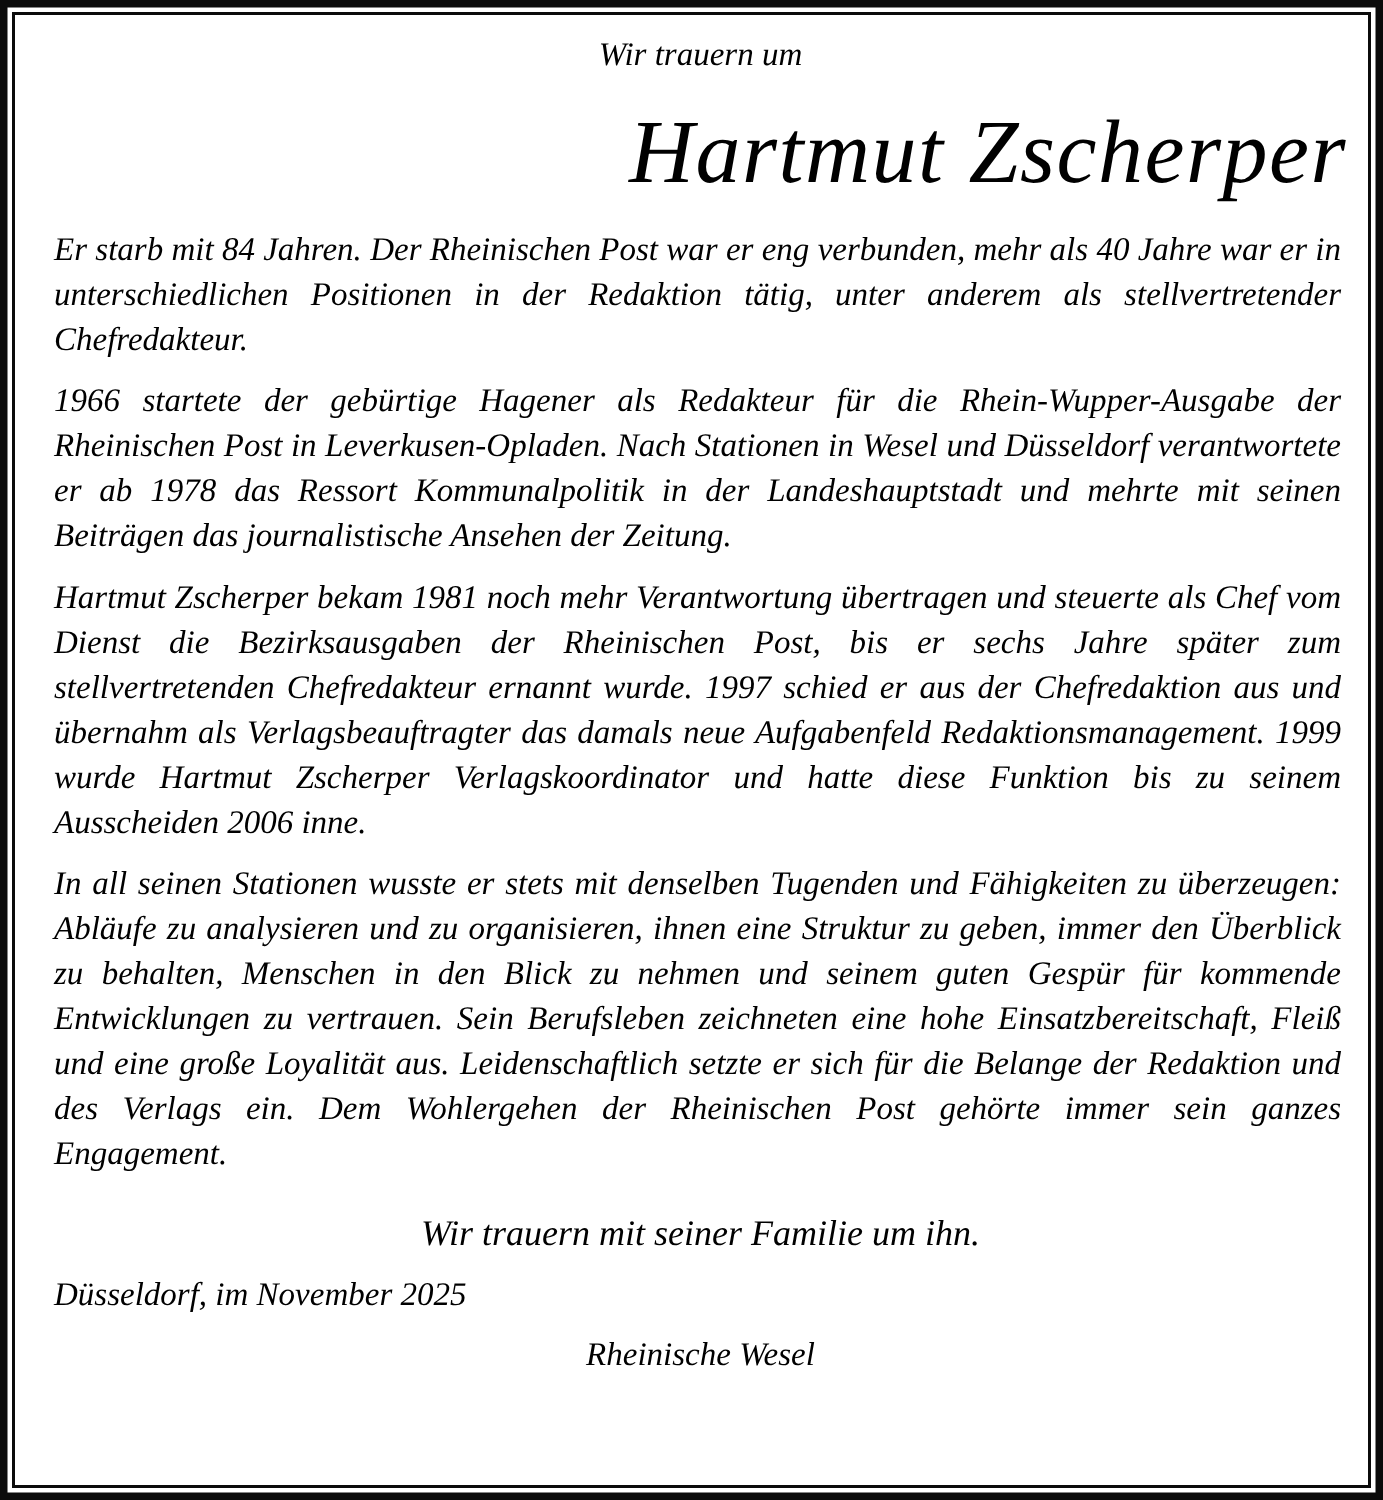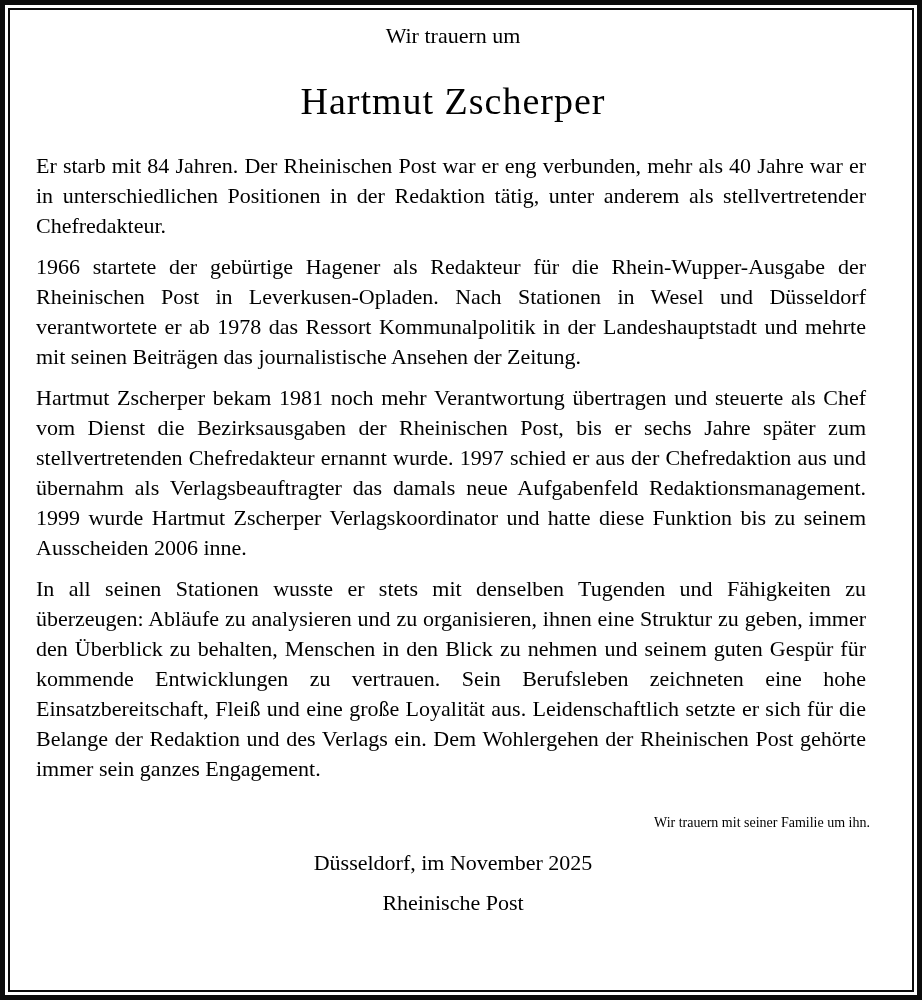--- a/index.html
+++ b/index.html
@@ -15,51 +15,52 @@
     border: 5px solid #0b0b0b;
     padding: 3px;
     font-family: "Liberation Serif", "DejaVu Serif", serif;
     color: #000000;
   }
   .inner-frame {
     box-sizing: border-box;
     width: 100%;
     height: 100%;
     border: 2px solid #0b0b0b;
-    padding: 11px 42px 10px 26px;
+    padding: 11px 14px 10px 26px;
     overflow: hidden;
+    font-style: italic;
   }
   .intro {
     text-align: center;
     font-size: 22px;
     line-height: 30px;
     margin: 0;
   }
   .deceased-name {
-    text-align: center;
-    font-size: 38px;
+    text-align: right;
+    font-size: 60px;
     line-height: 58px;
     font-weight: normal;
     letter-spacing: 1px;
     margin: 21px 0 21px 0;
   }
   .body-text p {
     font-size: 22px;
     line-height: 30px;
     text-align: justify;
     margin: 0 4px 11px 0;
   }
   .closing {
-    text-align: right;
-    font-size: 14px;
+    text-align: center;
+    font-size: 24px;
     line-height: 30px;
     margin: 24px 0 0 0;
   }
   .dateline {
-    text-align: center;
+    text-align: left;
     font-size: 22px;
     line-height: 30px;
     margin: 10px 0 0 0;
   }
   .signature {
     text-align: center;
     font-size: 22px;
     line-height: 30px;
     margin: 10px 0 0 0;
   }
@@ -79,17 +80,17 @@
       <p>1966 startete der gebürtige Hagener als Redakteur für die Rhein-Wupper-Ausgabe der Rheinischen Post in Leverkusen-Opladen. Nach Stationen in Wesel und Düsseldorf verantwortete er ab 1978 das Ressort Kommunalpolitik in der Landeshauptstadt und mehrte mit seinen Beiträgen das journalistische Ansehen der Zeitung.</p>
       <p>Hartmut Zscherper bekam 1981 noch mehr Verantwortung übertragen und steuerte als Chef vom Dienst die Bezirksausgaben der Rheinischen Post, bis er sechs Jahre später zum stellvertretenden Chefredakteur ernannt wurde. 1997 schied er aus der Chefredaktion aus und übernahm als Verlagsbeauftragter das damals neue Aufgabenfeld Redaktionsmanagement. 1999 wurde Hartmut Zscherper Verlagskoordinator und hatte diese Funktion bis zu seinem Ausscheiden 2006 inne.</p>
       <p>In all seinen Stationen wusste er stets mit denselben Tugenden und Fähigkeiten zu überzeugen: Abläufe zu analysieren und zu organisieren, ihnen eine Struktur zu geben, immer den Überblick zu behalten, Menschen in den Blick zu nehmen und seinem guten Gespür für kommende Entwicklungen zu vertrauen. Sein Berufsleben zeichneten eine hohe Einsatzbereitschaft, Fleiß und eine große Loyalität aus. Leidenschaftlich setzte er sich für die Belange der Redaktion und des Verlags ein. Dem Wohlergehen der Rheinischen Post gehörte immer sein ganzes Engagement.</p>
     </div>
 
     <p class="closing">Wir trauern mit seiner Familie um ihn.</p>
 
     <p class="dateline">Düsseldorf, im November 2025</p>
 
     <div class="signature">
-      <div>Rheinische Post</div>
+      <div>Rheinische Wesel</div>
     </div>
 
   </div>
 </div>
 
 </body></html>

